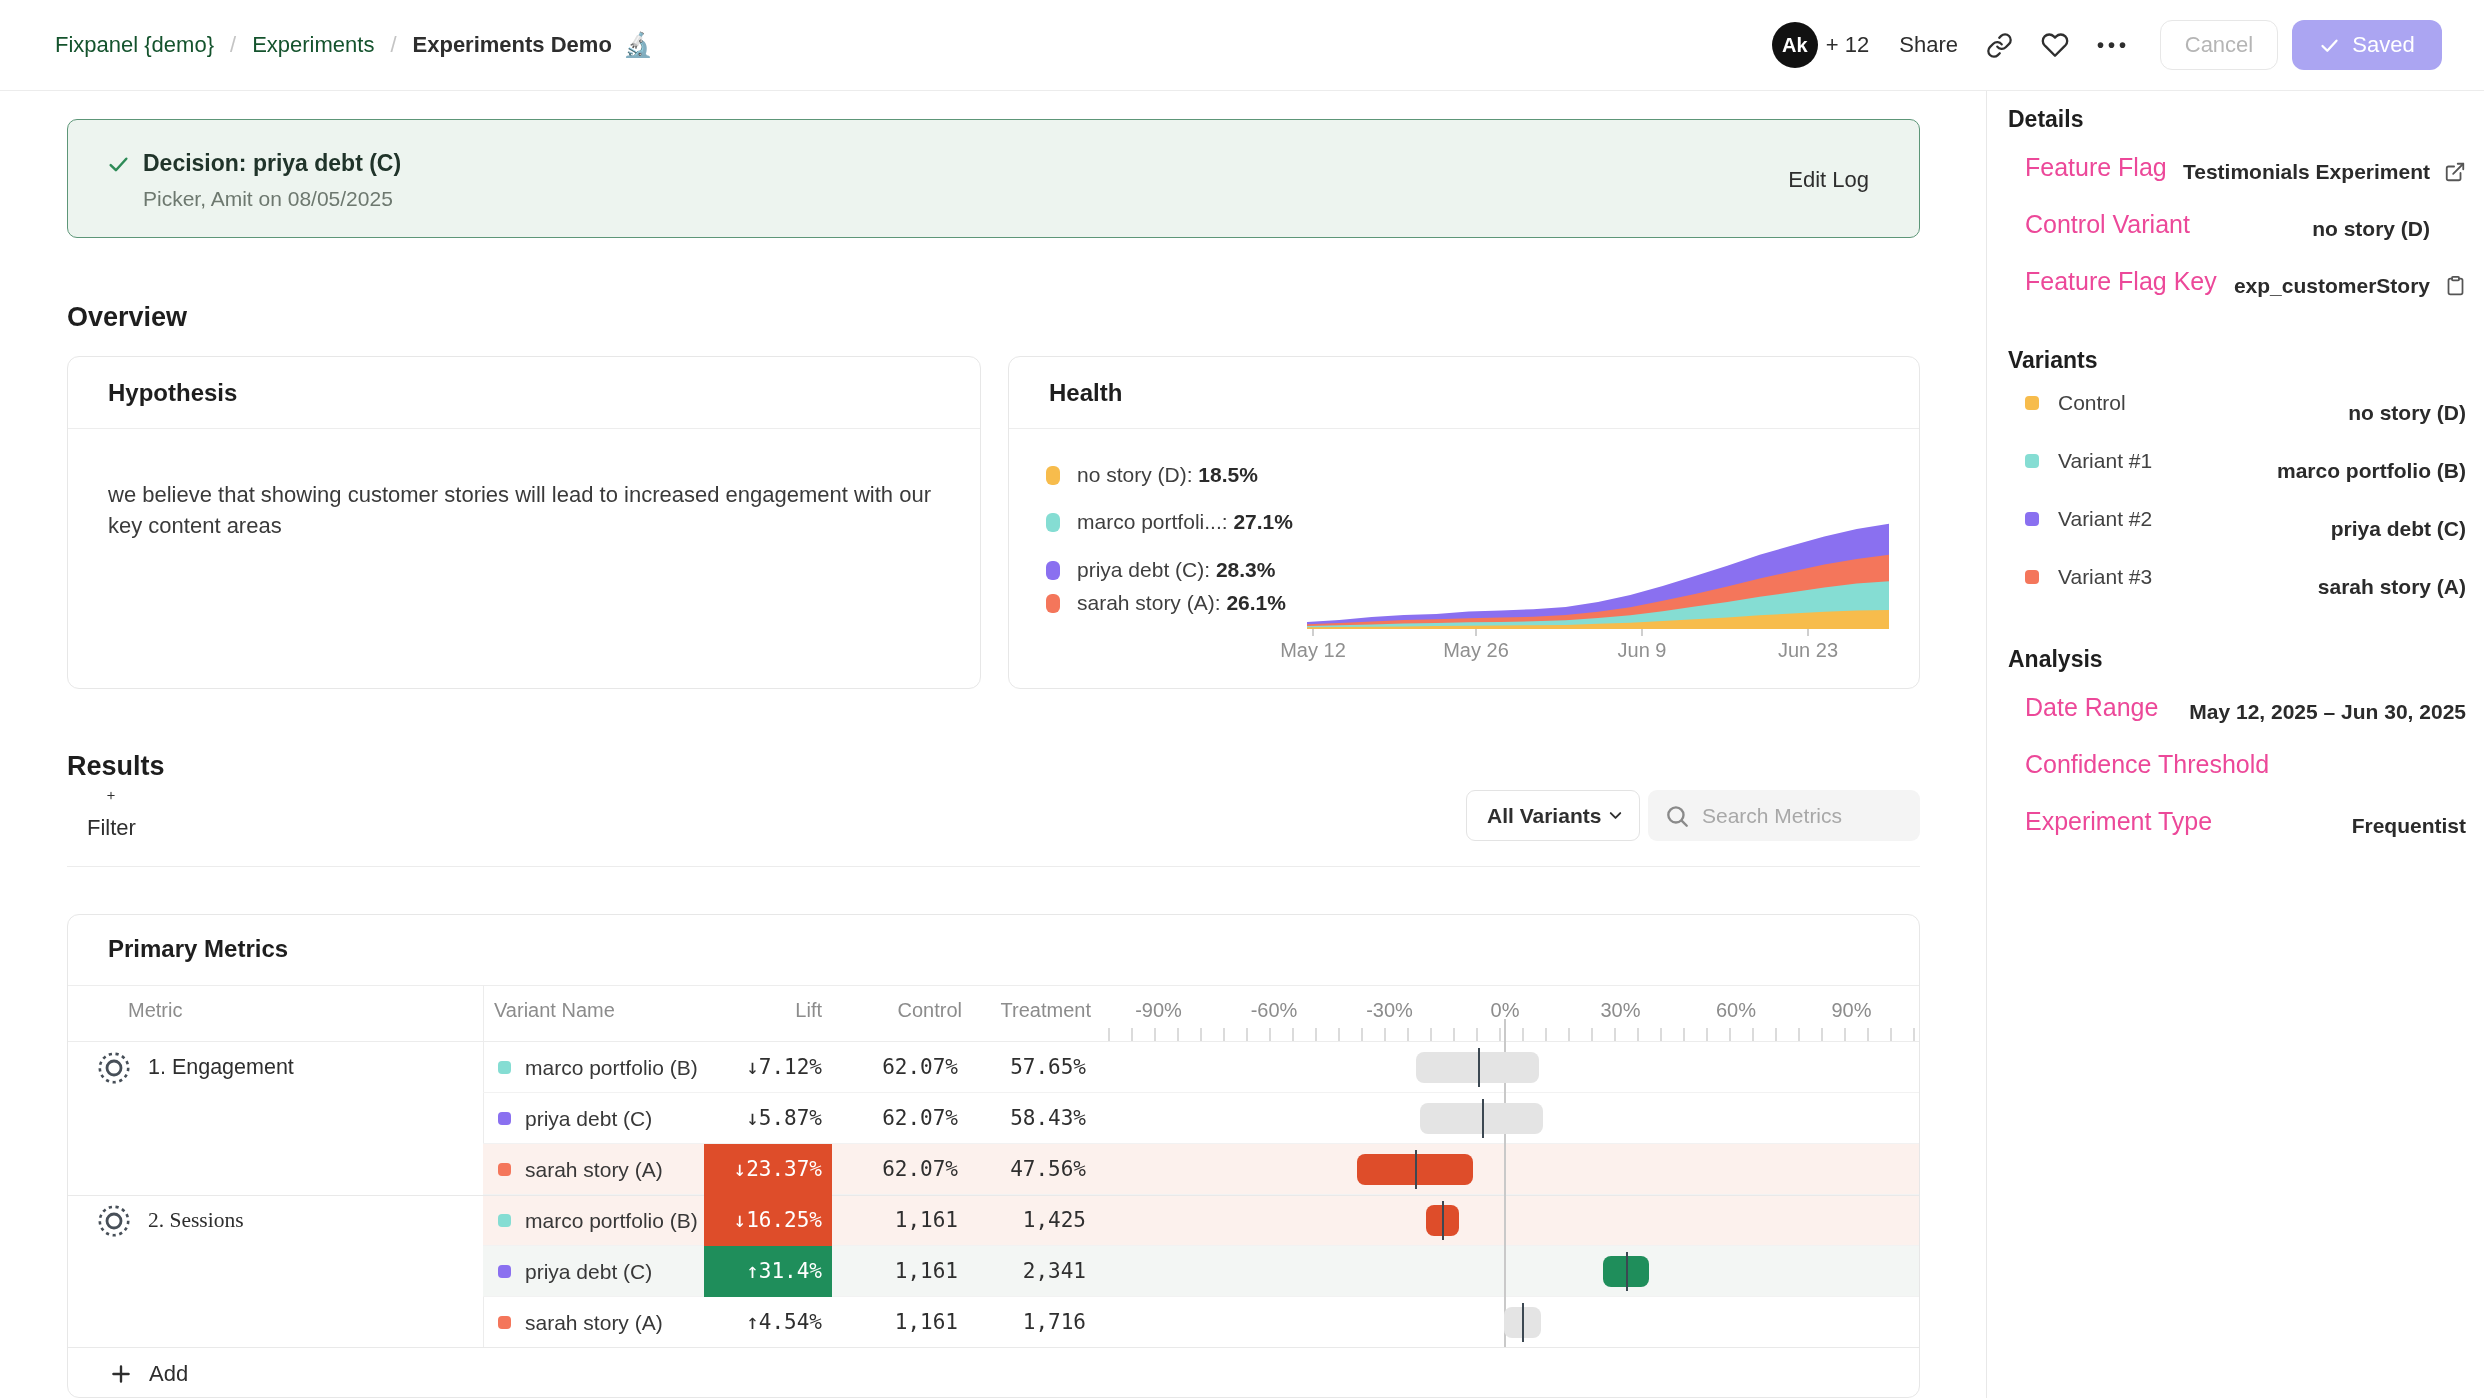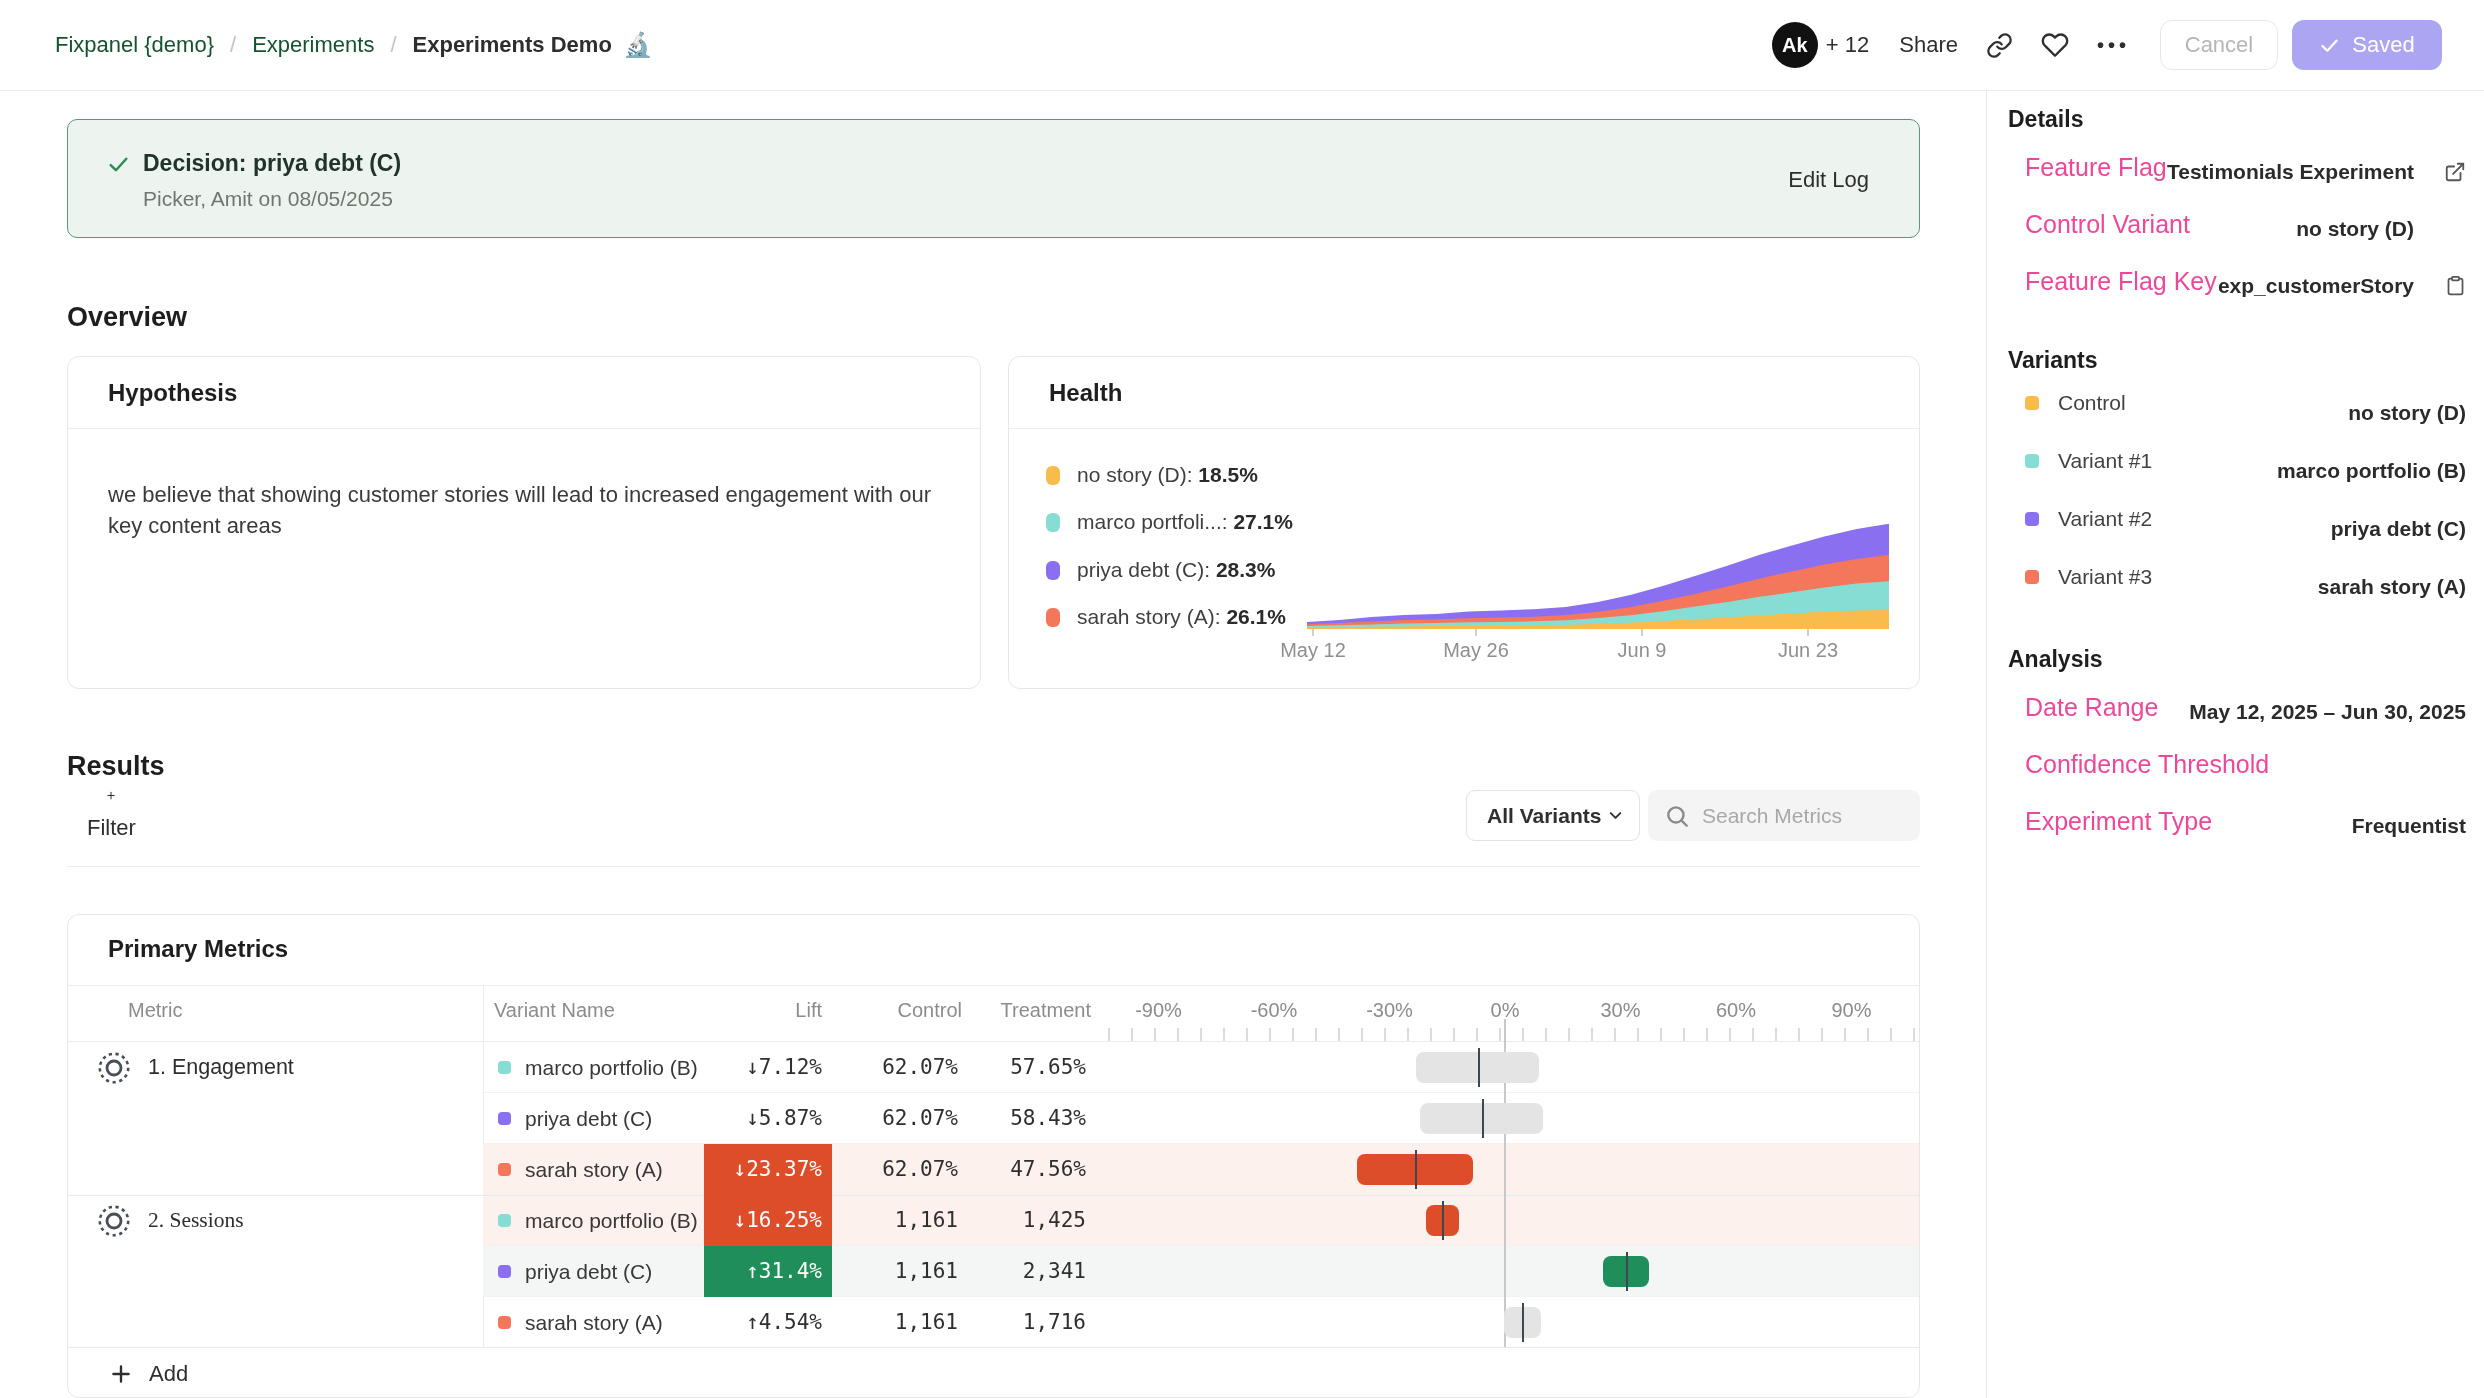--- a/index.html
+++ b/index.html
@@ -98,21 +98,21 @@
   .metric-label{position:absolute;left:29px;height:51px;display:flex;align-items:center;gap:17px;z-index:2;}
   .metric-label span{font-size:21.5px;font-weight:500;color:#2e2e2e;}
   .pm-add{position:absolute;left:0;right:0;top:432px;height:52px;border-top:1px solid #e9e9e9;
           display:flex;align-items:center;gap:15px;padding-left:40px;cursor:pointer;}
   .pm-add span{font-size:22px;font-weight:500;color:#2e2e2e;}
 
   
   .sb-heading{font-size:23px;font-weight:700;color:#1e1e1e;height:28px;line-height:28px;}
   .sb-row{display:flex;align-items:center;justify-content:space-between;height:57px;}
   .sb-label{font-size:25px;color:#ec4899;padding-left:17px;white-space:nowrap;margin-top:12px;}
-  .sb-value-wrap{display:flex;align-items:center;gap:30px;margin-top:20px;}
+  .sb-value-wrap{display:flex;align-items:center;gap:14px;margin-top:20px;}
   .sb-value{font-size:21px;font-weight:600;color:#2b2b2b;white-space:nowrap;}
   .sb-icon-slot{width:22px;height:22px;display:flex;align-items:center;justify-content:center;}
   .sb-var-left{display:flex;align-items:center;gap:19px;padding-left:17px;}
   .sb-var-dot{width:14px;height:14px;border-radius:4px;}
   .sb-var-label{font-size:21px;color:#424242;}
   #sb-details .sb-heading{margin-top:14px;}
   #sb-details .sb-row:first-of-type{margin-top:12px;}
   #sb-variants .sb-heading{margin-top:42px;}
   #sb-variants .sb-row{height:58px;}
   #sb-variants .sb-row:first-of-type{margin-top:10px;}
@@ -193,21 +193,21 @@
             <span class="legend-text">no story (D): <b>18.5%</b></span>
           </div>
           <div class="legend-item" style="top: 153px;">
             <span class="legend-swatch" style="background: rgb(133, 221, 211);"></span>
             <span class="legend-text">marco portfoli...: <b>27.1%</b></span>
           </div>
           <div class="legend-item" style="top: 201px;">
             <span class="legend-swatch" style="background: rgb(138, 112, 240);"></span>
             <span class="legend-text">priya debt (C): <b>28.3%</b></span>
           </div>
-          <div class="legend-item" style="top: 248px;">
+          <div class="legend-item" style="top: 234px;">
             <span class="legend-swatch" style="background: rgb(244, 118, 91);"></span>
             <span class="legend-text">sarah story (A): <b>26.1%</b></span>
           </div>
         </div>
       <svg id="health-chart" class="health-chart-svg" width="604" height="134" viewBox="0 0 604 134">
           <polygon points="8.0,118.9 40.3,117.0 72.7,113.9 105.0,111.9 137.3,110.9 169.7,108.4 202.0,107.4 234.3,106.2 266.7,104.0 299.0,99.0 331.3,92.1 363.7,82.9 396.0,73.1 428.3,62.8 460.7,51.8 493.0,42.6 525.3,33.4 557.7,26.0 590.0,20.8 590,126 8,126" fill="#8A70F0"></polygon>
           <polygon points="8.0,121.2 40.3,119.9 72.7,118.5 105.0,117.0 137.3,116.3 169.7,115.3 202.0,114.5 234.3,113.7 266.7,112.1 299.0,108.8 331.3,104.2 363.7,97.8 396.0,90.9 428.3,83.5 460.7,75.4 493.0,68.5 525.3,61.6 557.7,55.9 590.0,51.8 590,126 8,126" fill="#F4765B"></polygon>
           <polygon points="8.0,122.9 40.3,122.2 72.7,121.4 105.0,120.5 137.3,120.0 169.7,119.3 202.0,118.9 234.3,118.3 266.7,117.3 299.0,115.1 331.3,112.2 363.7,108.2 396.0,103.6 428.3,99.0 460.7,93.8 493.0,89.2 525.3,84.6 557.7,80.6 590.0,78.3 590,126 8,126" fill="#85DDD3"></polygon>
           <polygon points="8.0,124.3 40.3,123.9 72.7,123.7 105.0,123.4 137.3,123.1 169.7,122.8 202.0,122.5 234.3,122.3 266.7,121.9 299.0,120.8 331.3,119.7 363.7,118.0 396.0,116.2 428.3,114.5 460.7,112.2 493.0,110.5 525.3,108.8 557.7,107.6 590.0,107.0 590,126 8,126" fill="#F7BC4C"></polygon>
           <line x1="14" x2="14" y1="126" y2="133" stroke="#cfcfcf" stroke-width="2"></line>

